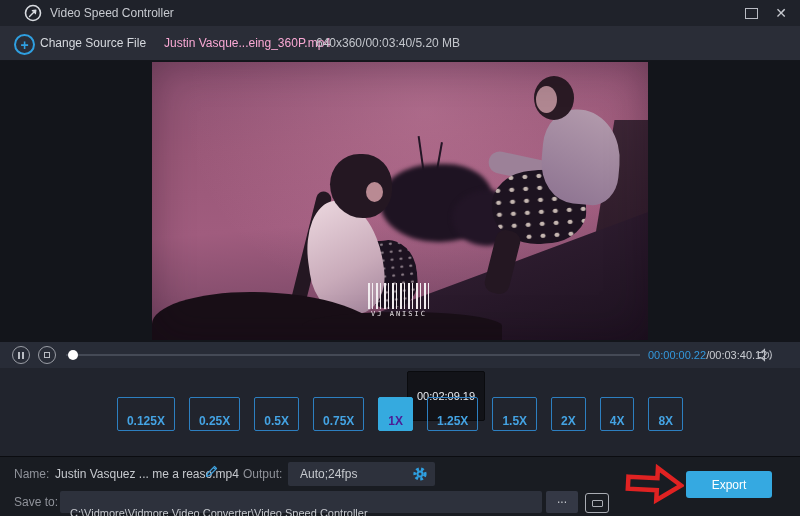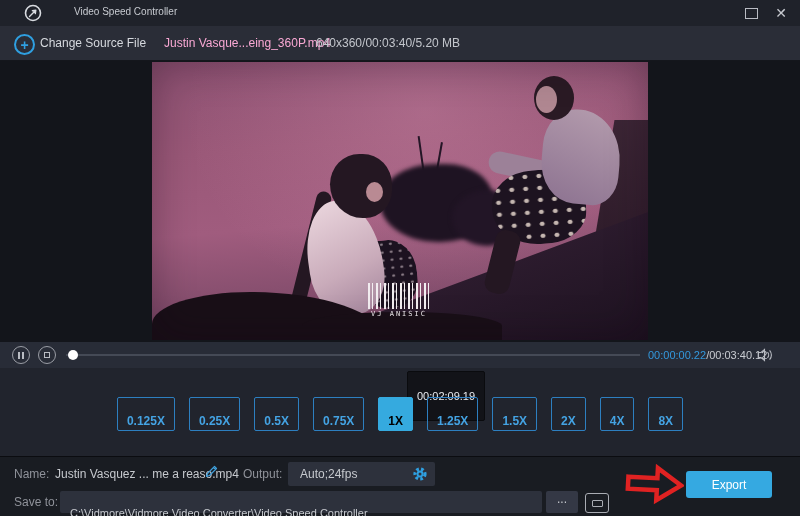--- a/index.html
+++ b/index.html
@@ -2,21 +2,21 @@
 <html><head>
 <meta charset="utf-8">
 <style>
   html,body{margin:0;padding:0;background:#000;}
   .window{position:relative;width:800px;height:516px;overflow:hidden;
     font-family:"Liberation Sans",sans-serif;background:#21242d;user-select:none;}
 
   
   .titlebar{position:absolute;left:0;top:0;width:800px;height:26px;background:#1f222a;}
   .app-icon{position:absolute;left:24px;top:4px;width:18px;height:18px;}
-  .title-text{position:absolute;left:50px;top:6px;font-size:10px;color:#c7cad0;margin-left:24px;}
+  .title-text{position:absolute;left:50px;top:6px;font-size:12px;color:#c7cad0;}
   .win-btn{position:absolute;top:0;width:30px;height:26px;display:flex;align-items:center;justify-content:center;cursor:pointer;}
   .btn-max{right:34px;}
   .btn-max .box{width:11px;height:9px;border:1px solid #b9bcc3;}
   .btn-close{right:4px;color:#c7cad0;font-size:14px;line-height:1;}
 
   
   .toolbar{position:absolute;left:0;top:26px;width:800px;height:34px;background:#2a2d37;border-bottom:1px solid #14161c;}
   .plus-icon{position:absolute;left:14px;top:8px;width:17px;height:17px;border:2px solid #2f9fe0;border-radius:50%;
     color:#2f9fe0;font-size:14px;font-weight:bold;display:flex;align-items:center;justify-content:center;line-height:1;cursor:pointer;}
   .change-src{position:absolute;left:40px;top:10px;font-size:12px;color:#d6d9de;cursor:pointer;}
@@ -86,21 +86,21 @@
   .t-tot{color:#c9ccd2;}
   .vol{position:absolute;left:757px;top:6px;cursor:pointer;}
 
   
   .mid{position:absolute;left:0;top:368px;width:800px;height:88px;background:#21242d;}
   .seek-tip{position:absolute;left:407px;top:3px;padding:18px 9px;background:#121318;border:1px solid #0a0b0e;
     border-radius:2px;color:#e8eaee;font-size:11px;}
   .speed-row{position:absolute;left:0;top:29px;width:800px;display:flex;justify-content:center;gap:14px;}
   .speed-btn{height:27px;padding:16px 9px;background:rgba(0,0,0,0);border:1px solid #2d7fc0;border-radius:2px;
     color:#44a3e3;font-size:12px;font-weight:bold;font-family:"Liberation Sans",sans-serif;cursor:pointer;}
-  .speed-btn.selected{background:#35aadf;border-color:#35aadf;color:#000000;}
+  .speed-btn.selected{background:#35aadf;border-color:#35aadf;color:#4c1d95;}
 
   
   .footer{position:absolute;left:0;top:456px;width:800px;height:60px;background:#191c22;border-top:1px solid #0b0c10;}
   .f-label{position:absolute;font-size:12px;color:#8f929a;}
   .f-value{position:absolute;font-size:12px;color:#c6c9ce;}
   .lbl-name{left:14px;top:10px;}
   .val-name{left:55px;top:10px;}
   .edit-icon{position:absolute;left:204px;top:7px;cursor:pointer;}
   .lbl-output{left:243px;top:10px;text-align:center;}
   .output-field{position:absolute;left:288px;top:5px;width:147px;height:24px;background:#2d313c;border-radius:2px;cursor:pointer;}

